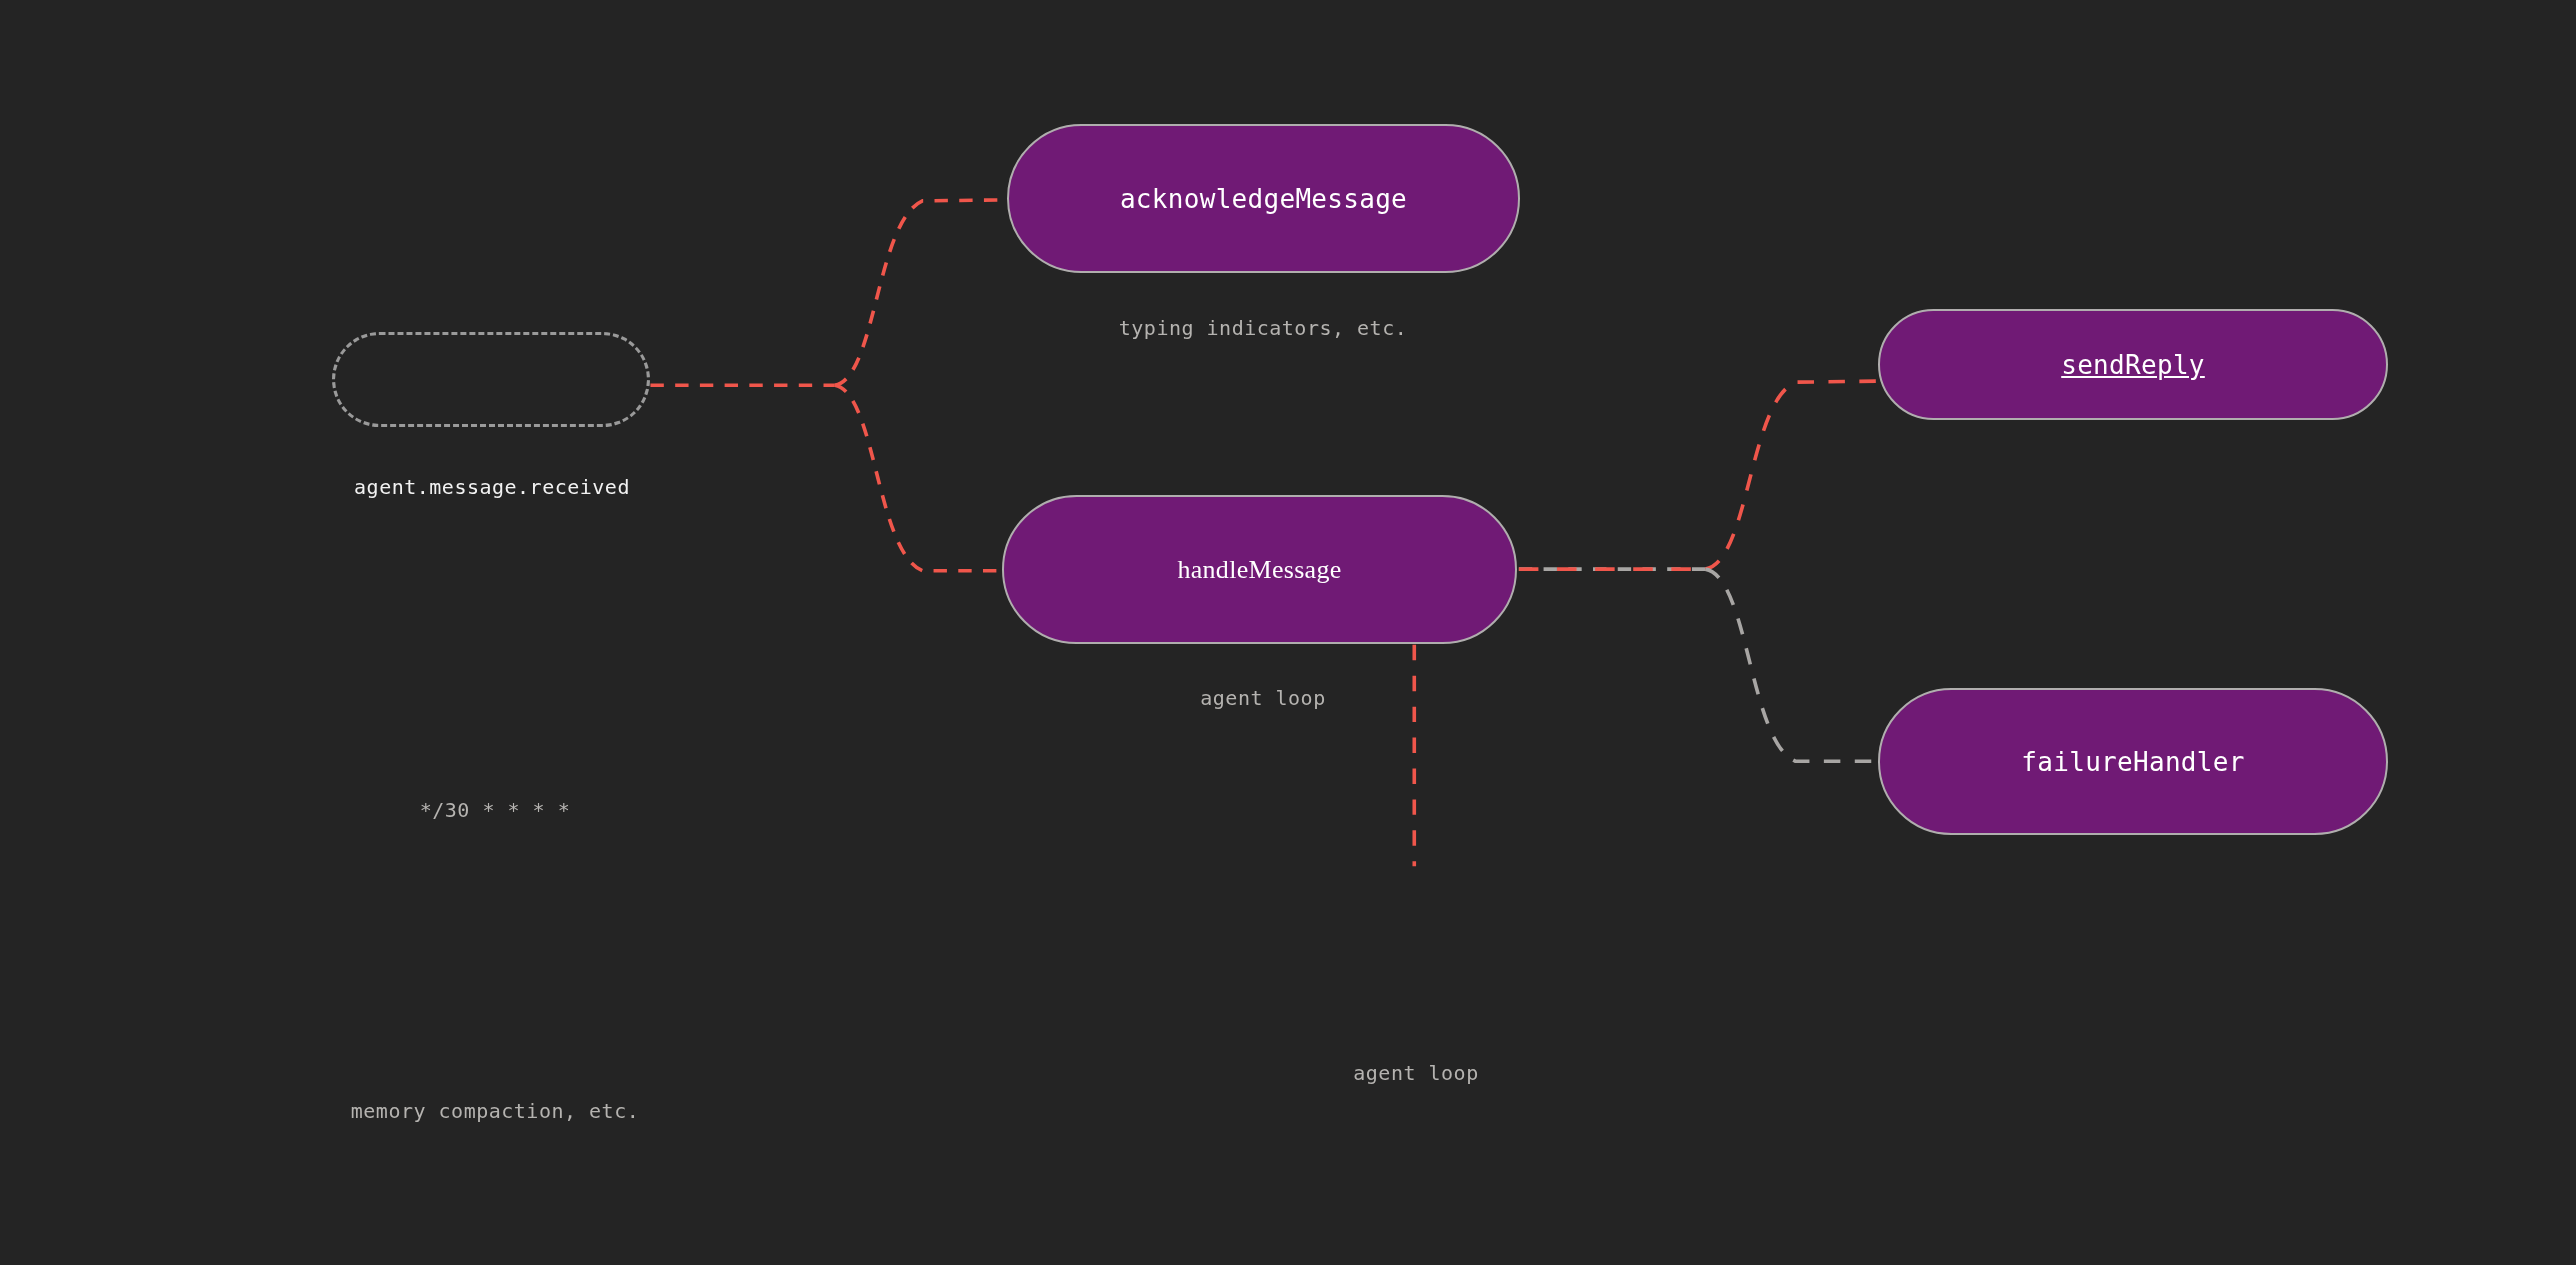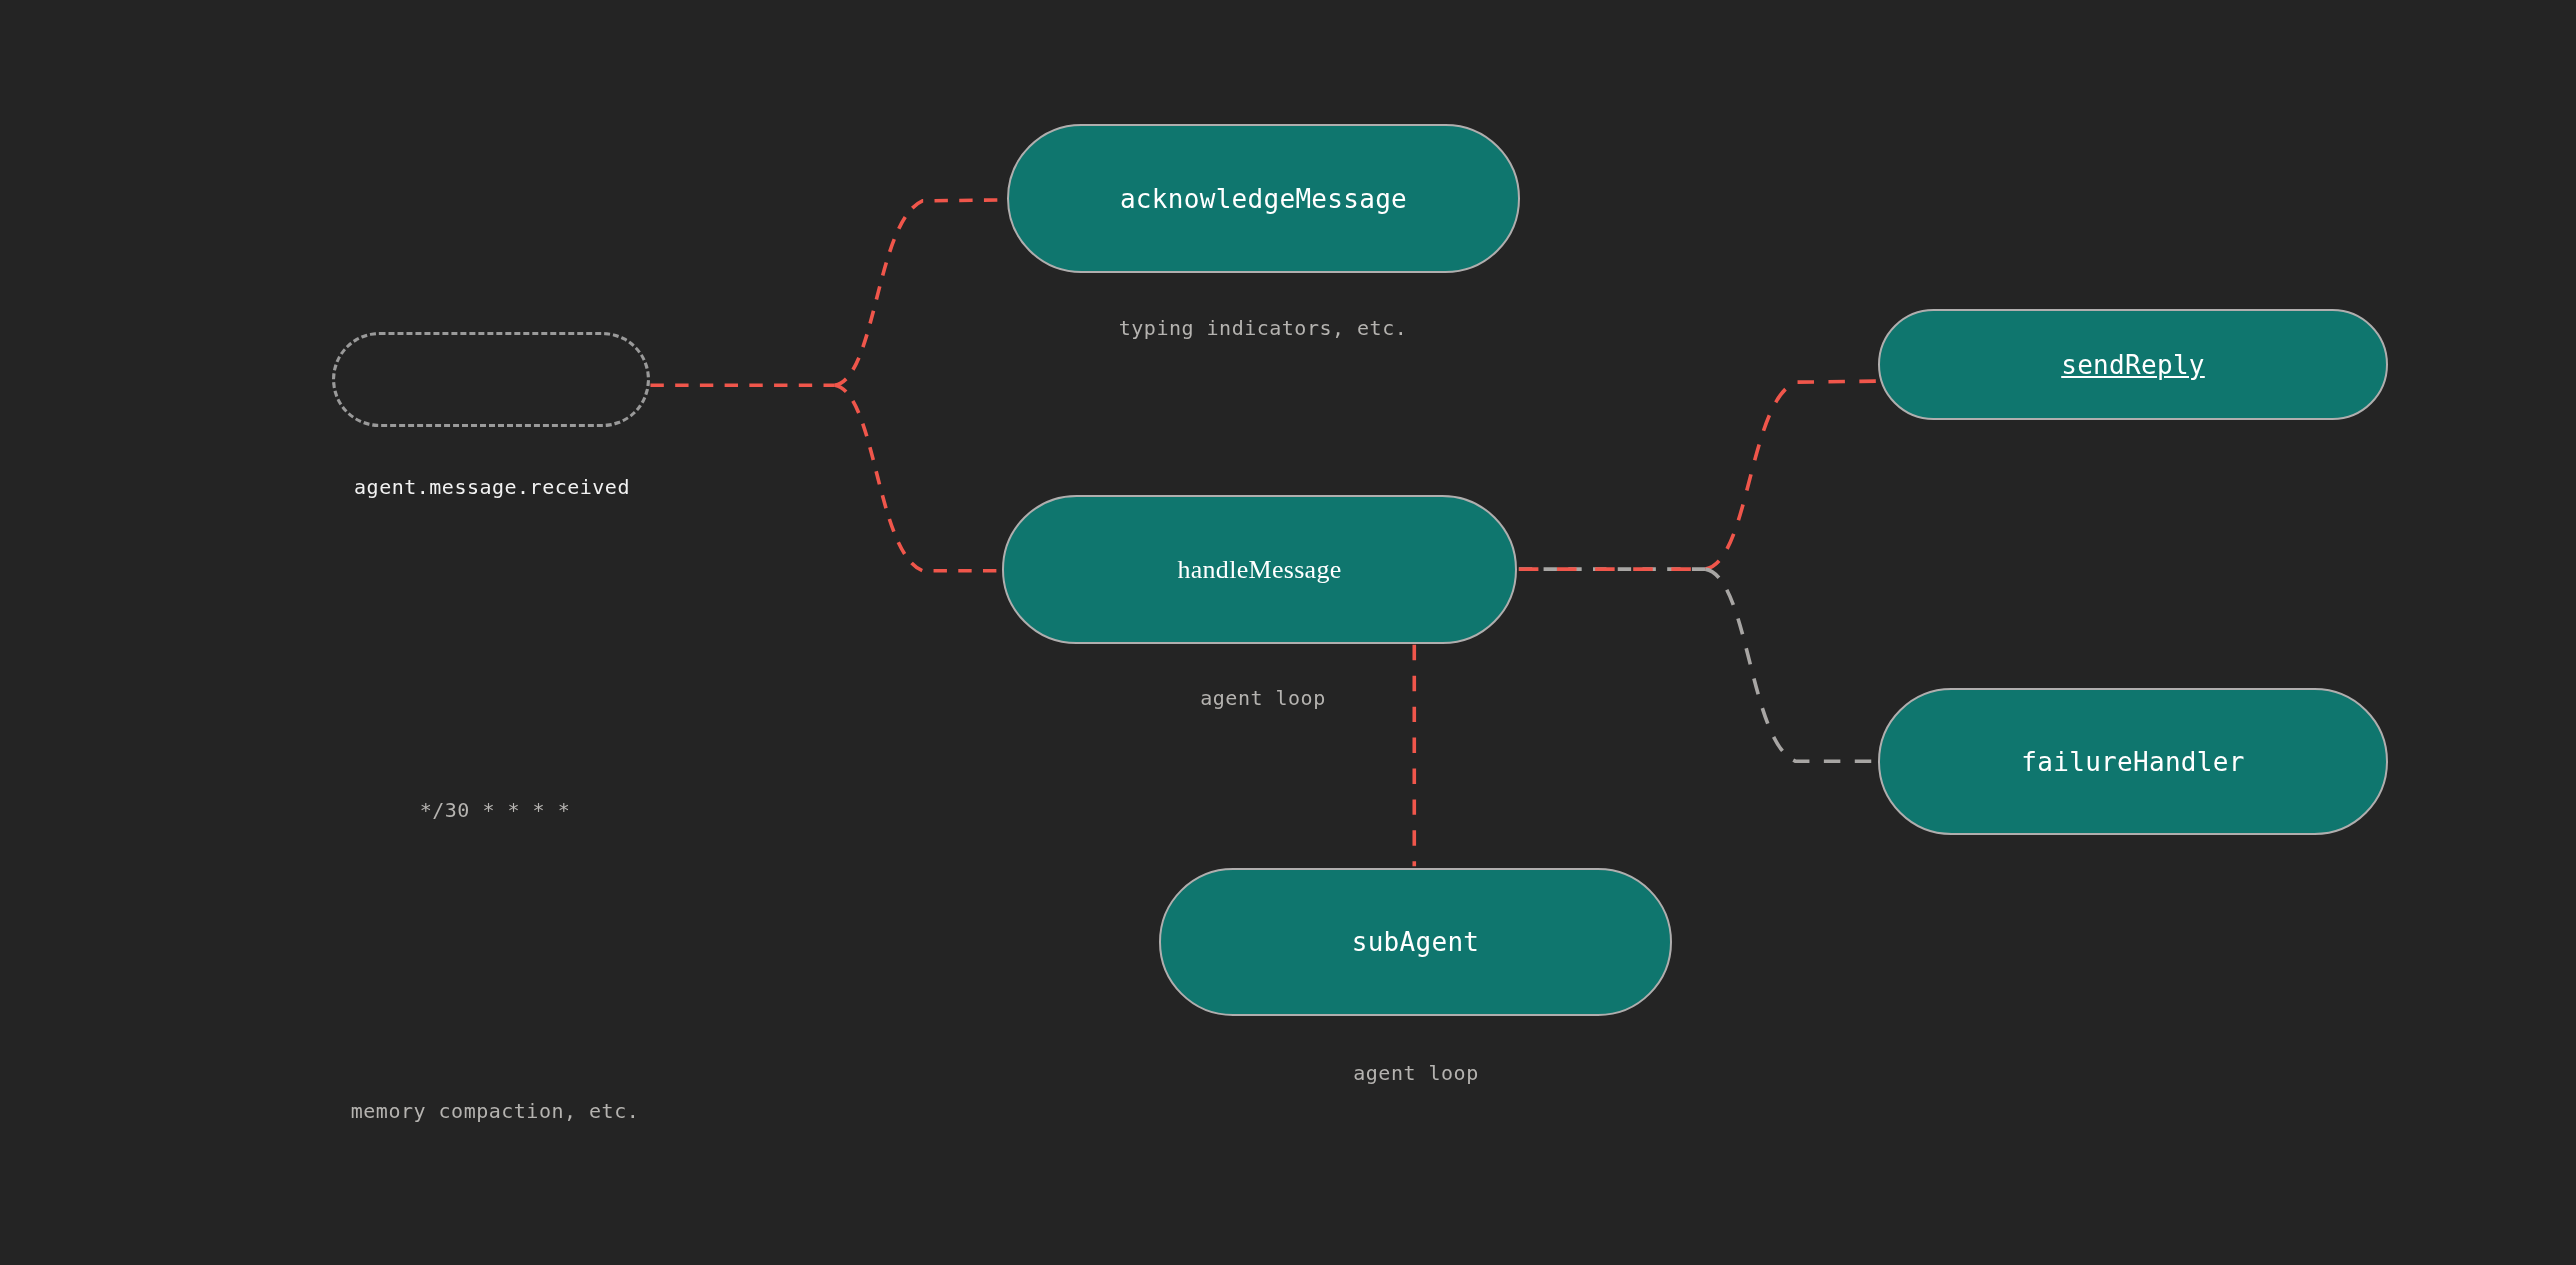--- a/index.html
+++ b/index.html
@@ -1,21 +1,21 @@
 <!DOCTYPE html>
 <html style="font-size:8.2px"><head>
 <meta charset="utf-8">
 <style>
   html,body{margin:0;padding:0;background:#242424;}
   body{width:2638px;height:1265px;position:relative;overflow:hidden;
        font-family:"DejaVu Sans Mono","Liberation Mono",monospace;}
   #canvas{position:absolute;inset:0;width:2638px;height:1265px;}
   svg.edges{position:absolute;left:0;top:0;width:2638px;height:1265px;pointer-events:none;}
   .node{position:absolute;box-sizing:border-box;display:flex;align-items:center;
-        justify-content:center;background:#0f766e;border:2.6px solid #b0aeae;
+        justify-content:center;background:#701a75;border:2.6px solid #b0aeae;
         border-radius:515px;color:#ffffff;font-size:26px;letter-spacing:0.3px;
         white-space:nowrap;}
   .node.trigger{background:transparent;border:3.1px dashed #9a9a9a;border-radius:515px;}
   .cap{position:absolute;white-space:nowrap;font-size:20px;letter-spacing:0.5px;}
   .cap.white{color:#f2f2f2;}
   .cap.gray{color:#b5b3b0;}
   .cap.center{transform:translateX(-50%);}
 </style>
 </head>
 <body>
@@ -59,19 +59,16 @@
     <span>sendReply</span>
   </div>
 
   <div class="node" style="left:1878px;top:688px;width:510px;height:147px;">
     <span>failureHandler</span>
   </div>
 
   <div class="cap gray center" style="left:495px;top:798px;">*/30 * * * *</div>
   <div class="cap gray center" style="left:495px;top:1051px;margin-top:48px;">memory compaction, etc.</div>
 
-  <div class="node" style="left:1159px;top:868px;width:513px;height:148px;">
-    <span>subAgent</span>
-  </div>
   <div class="cap gray center" style="left:1416px;top:1061px;">agent loop</div>
 
 </div>
 
 
 </body></html>

